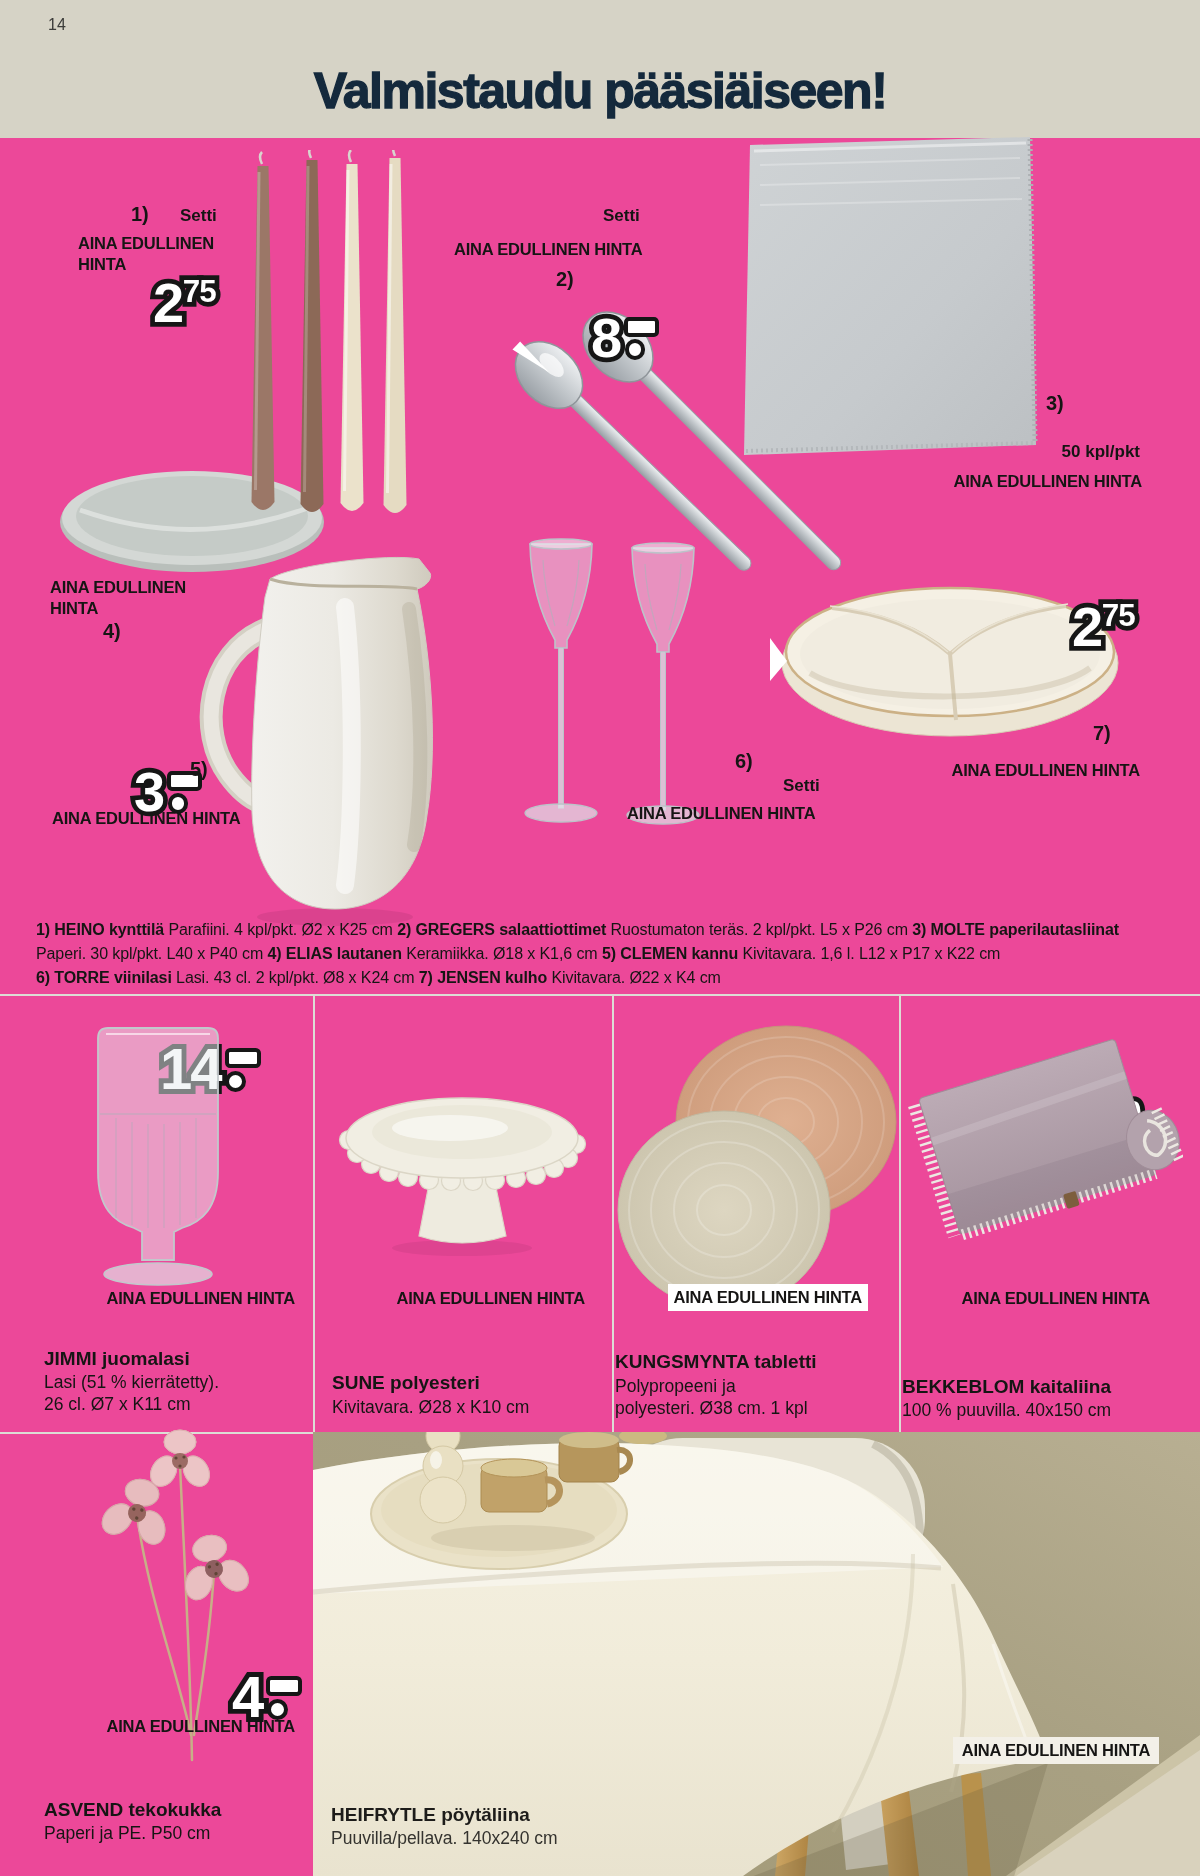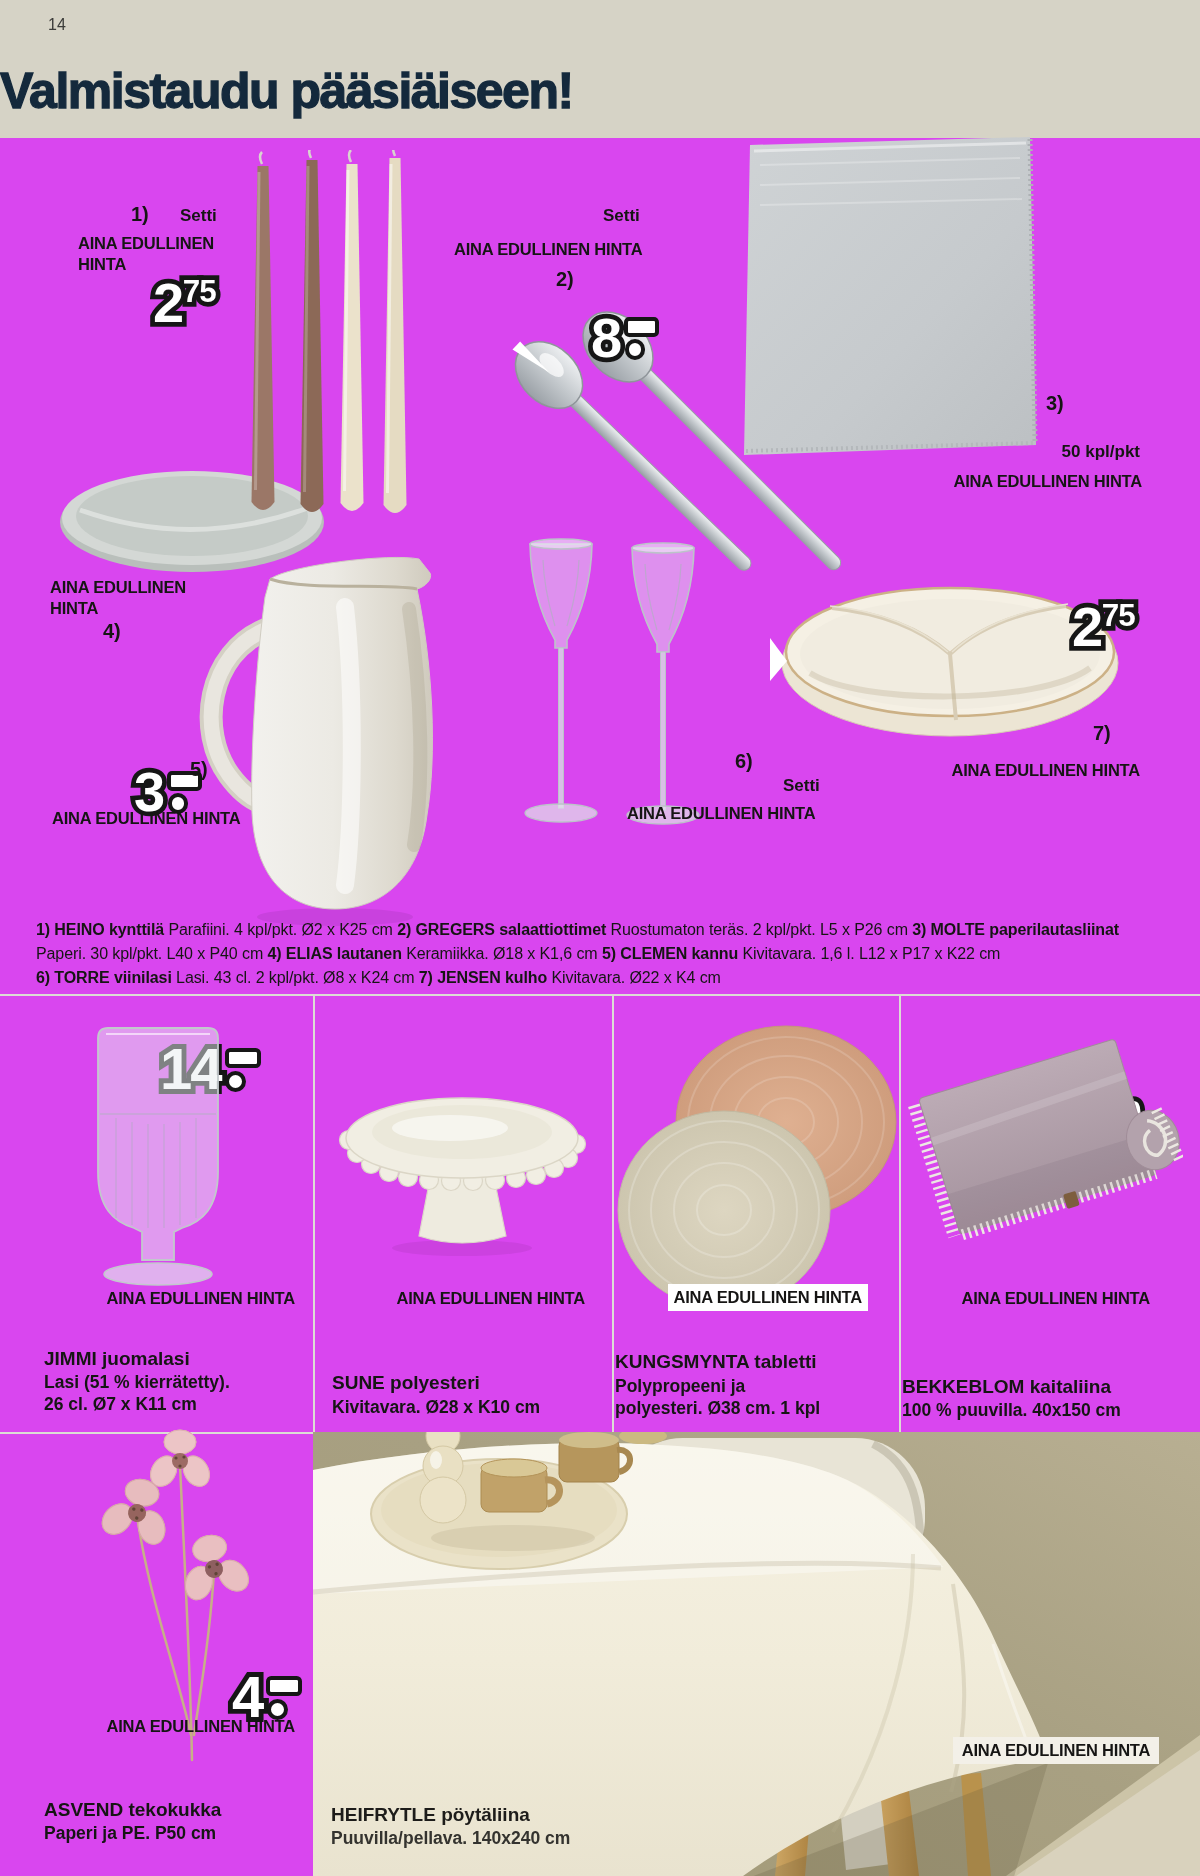--- a/index.html
+++ b/index.html
@@ -1,21 +1,21 @@
 <!DOCTYPE html>
 <html><head>
 <meta charset="utf-8">
 <style>
   html,body{margin:0;padding:0;background:#ffffff;}
   body{font-family:"Liberation Sans",sans-serif;color:#161514;}
-  .page{position:relative;width:1200px;height:1876px;background:#d946ef;overflow:hidden;}
+  .page{position:relative;width:1200px;height:1876px;background:#ec4899;overflow:hidden;}
   .abs{position:absolute;}
   .b{font-weight:700;}
   .pagenum{font-size:16px;color:#3c3c3a;}
-  .title{left:0;right:0;top:62px;font-size:50px;font-weight:700;
+  .title{left:0;right:0;top:62px;text-align:center;font-size:50px;font-weight:700;
          letter-spacing:-1.5px;color:#14293c;-webkit-text-stroke:1.3px #14293c;}
   .hdr{left:0;top:0;width:1200px;height:138px;background:#d6d3c6;}
   .num{font-weight:700;font-size:20px;}
   .setti{font-weight:700;font-size:17px;text-align:right;}
   .aina{font-weight:700;font-size:16.5px;line-height:21px;letter-spacing:-0.2px;white-space:nowrap;}
   .aina.wrap{white-space:normal;width:168px;}
   .qty{font-weight:700;font-size:17px;}
   .hline{background:#dddcd5;height:2px;}
   .vline{background:#dddcd5;width:2px;}
   
@@ -26,21 +26,21 @@
   .lay.stroke{color:#161616;-webkit-text-stroke:0.17em #161616;}
   .lay.fillw{position:absolute;left:0;top:0;color:#fff;-webkit-text-stroke:0;}
   .dd{position:relative;width:0.62em;height:0.76em;margin-left:0.07em;margin-top:0.10em;}
   .dd .dash{position:absolute;top:0;right:0;width:0.48em;height:0.21em;background:#fff;
             border:0.075em solid #161616;border-radius:0.09em;}
   .dd .dot{position:absolute;bottom:0;left:0.01em;width:0.23em;height:0.23em;background:#fff;
            border:0.075em solid #161616;border-radius:50%;}
   .par{font-size:16px;line-height:24px;letter-spacing:-0.1px;}
   .par div{white-space:nowrap;}
   .pname{font-weight:700;font-size:19px;line-height:22px;white-space:nowrap;}
-  .pdesc{font-size:17.5px;line-height:22px;white-space:nowrap;font-weight:bold;}
+  .pdesc{font-size:17.5px;line-height:22px;white-space:nowrap;}
   .photo{left:313px;top:1432px;width:887px;height:444px;overflow:hidden;}
   .badge{background:#f3f0e8;width:206px;height:27px;display:flex;align-items:center;justify-content:center;}
 </style>
 </head>
 <body>
 
 <div class="page">
 
   <div class="abs hdr"></div>
   <div class="abs pagenum" style="left:48px;top:16px">14</div>

